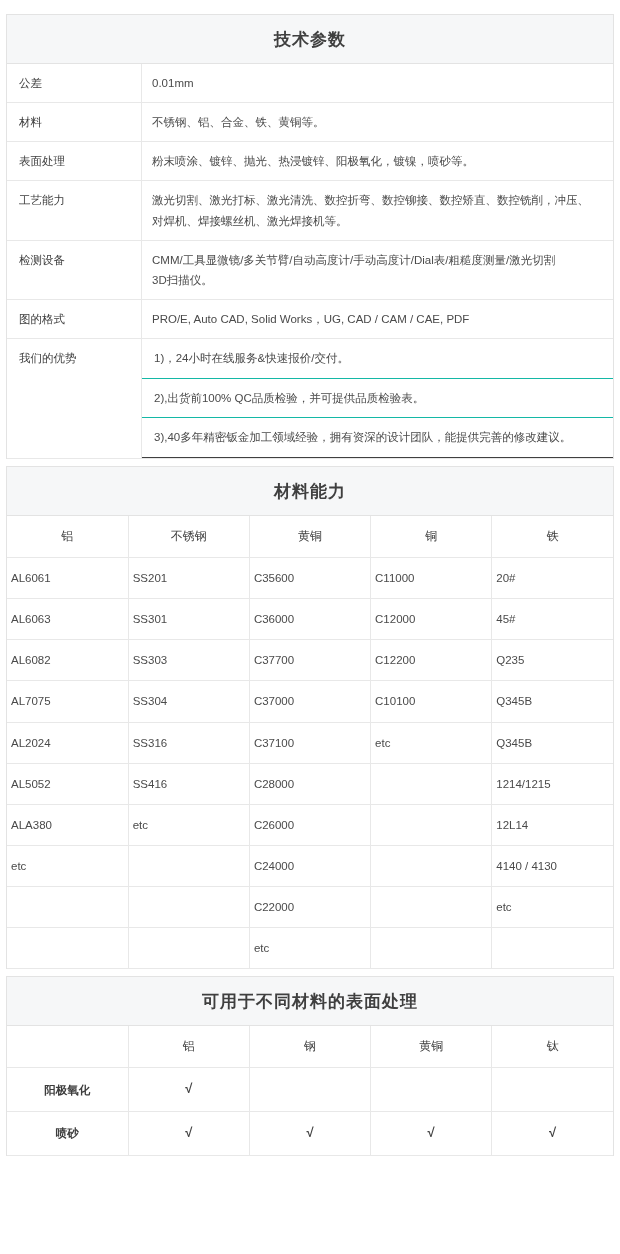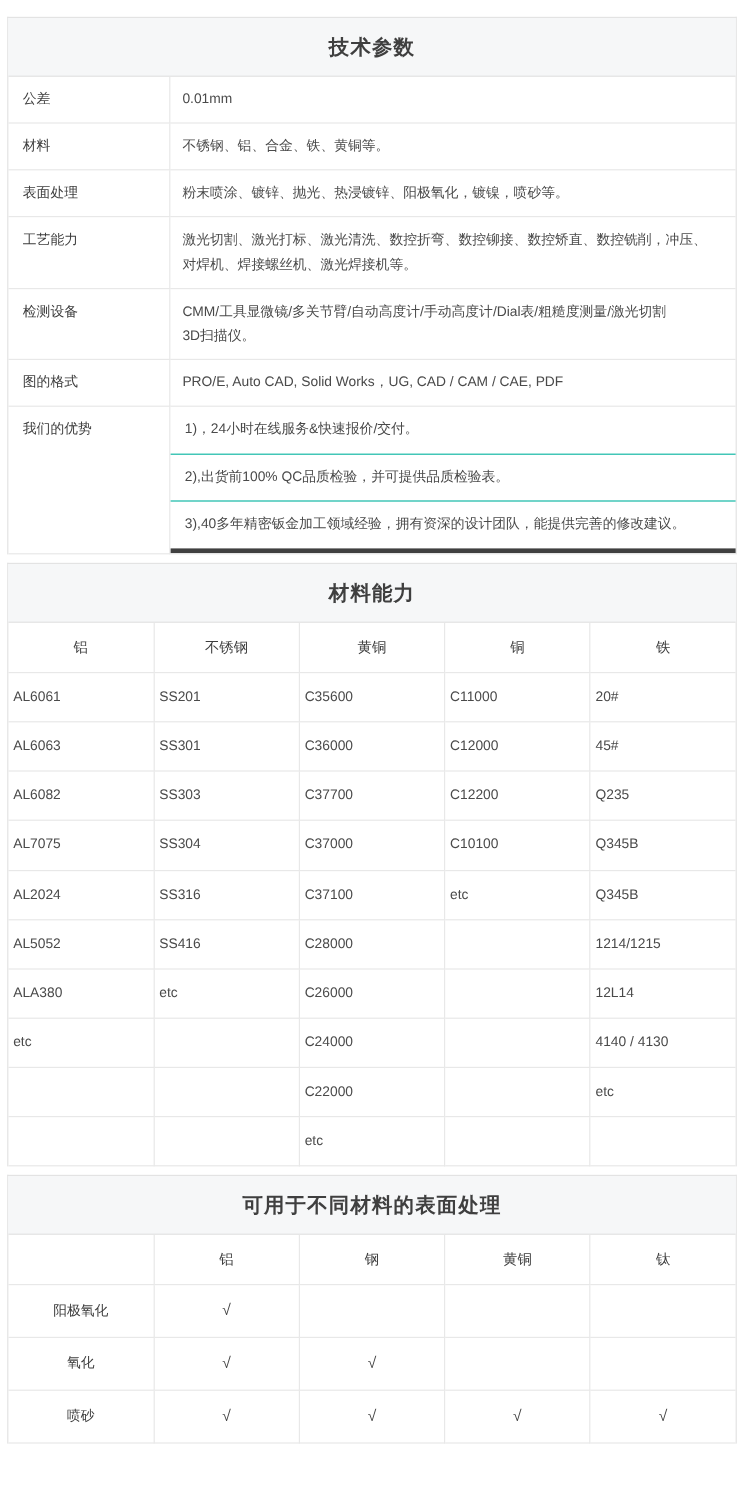--- a/index.html
+++ b/index.html
@@ -66,21 +66,21 @@
     vertical-align: top;
   }
   .spec-table td.value .line { display: block; }
   .adv-list .adv-item {
     border-bottom: 1px solid #14b8a6;
     padding: 9px 10px 9px 12px;
     font-size: 11.5px;
     color: #4a4a4a;
     line-height: 1.8;
   }
-  .adv-list .adv-item:last-child { border-bottom: 4px solid #404040; }
+  .adv-list .adv-item:last-child { border-bottom: 1px solid #404040; }
   .spec-table td.nopad { padding: 0; }
 
   
   .mat-table th {
     text-align: center;
     font-size: 12px;
     color: #3d3d3d;
     padding: 10px 4px;
     font-weight: normal;
   }
@@ -98,20 +98,21 @@
     font-size: 12px;
     color: #3d3d3d;
     padding: 10px 4px;
     font-weight: normal;
   }
   .surf-table td {
     text-align: center;
     font-size: 12px;
     color: #4a4a4a;
     padding: 10px 4px;
+    font-weight: bold;
   }
   .surf-table td.rowhead {
     text-align: center;
     font-size: 11.5px;
     color: #3d3d3d;
   }
   .check { font-size: 13px; color: #444; }
 </style>
 </head>
 <body>
@@ -275,27 +276,20 @@
       </thead>
       <tbody id="surface-body">
           <tr>
             <td class="rowhead">阳极氧化</td>
             <td><span class="check">√</span></td>
             <td></td>
             <td></td>
             <td></td>
           </tr>
           <tr>
-            <td class="rowhead">氧化</td>
-            <td><span class="check">√</span></td>
-            <td><span class="check">√</span></td>
-            <td></td>
-            <td></td>
-          </tr>
-          <tr>
             <td class="rowhead">喷砂</td>
             <td><span class="check">√</span></td>
             <td><span class="check">√</span></td>
             <td><span class="check">√</span></td>
             <td><span class="check">√</span></td>
           </tr>
         </tbody>
     </table>
   </div>
 

